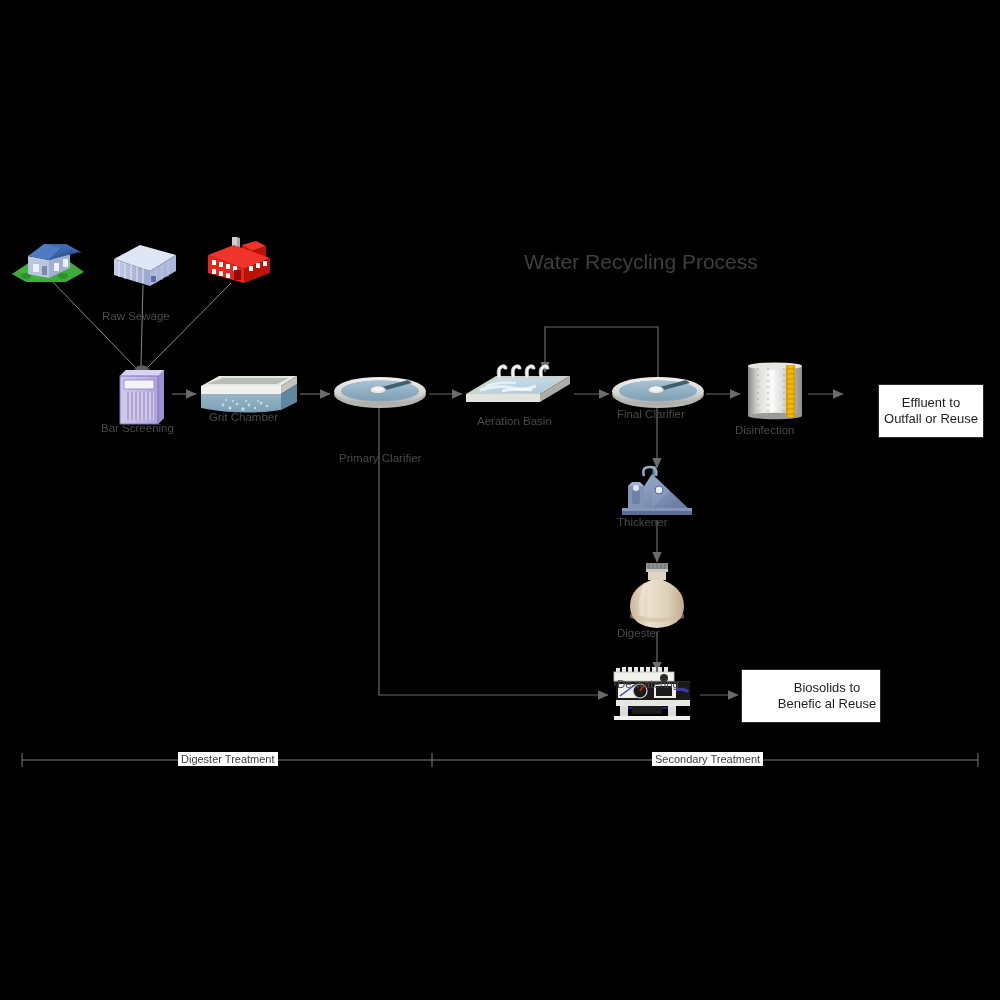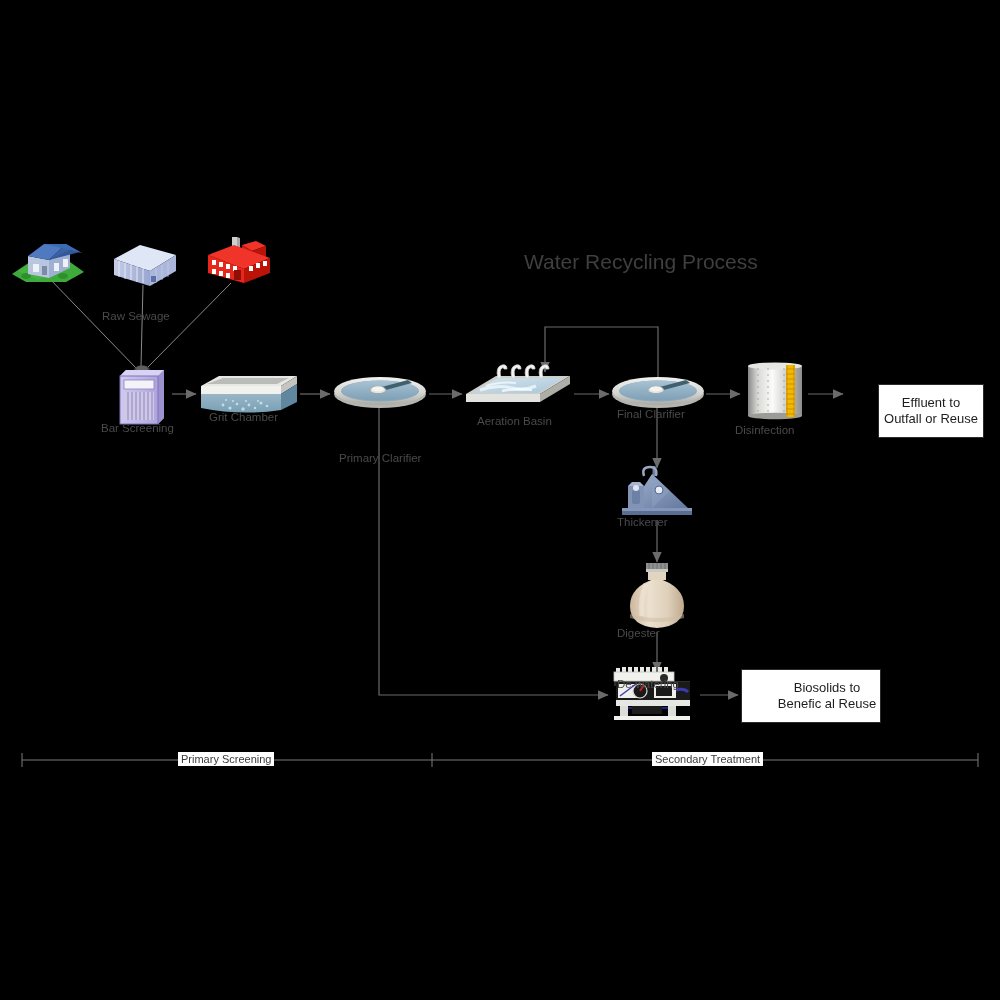--- a/index.html
+++ b/index.html
@@ -385,16 +385,16 @@
   </div>
   <div class="lbl" style="left:617px;top:678px;width:80px;">De-watering</div>
 
   <div class="boxnode" style="left:741px;top:669px;width:106px;height:52px;padding-left:32px;">
     <div>
       <div>Biosolids to</div>
       <div>Benefic al Reuse</div>
     </div>
   </div>
 
-  <div class="phaselbl" style="left:178px;top:752px;">Primary Screening</div>
+  <div class="phaselbl" style="left:178px;top:752px;">Digester Treatment</div>
   <div class="phaselbl" style="left:652px;top:752px;">Secondary Treatment</div>
 
 </div>
 
 </body></html>

